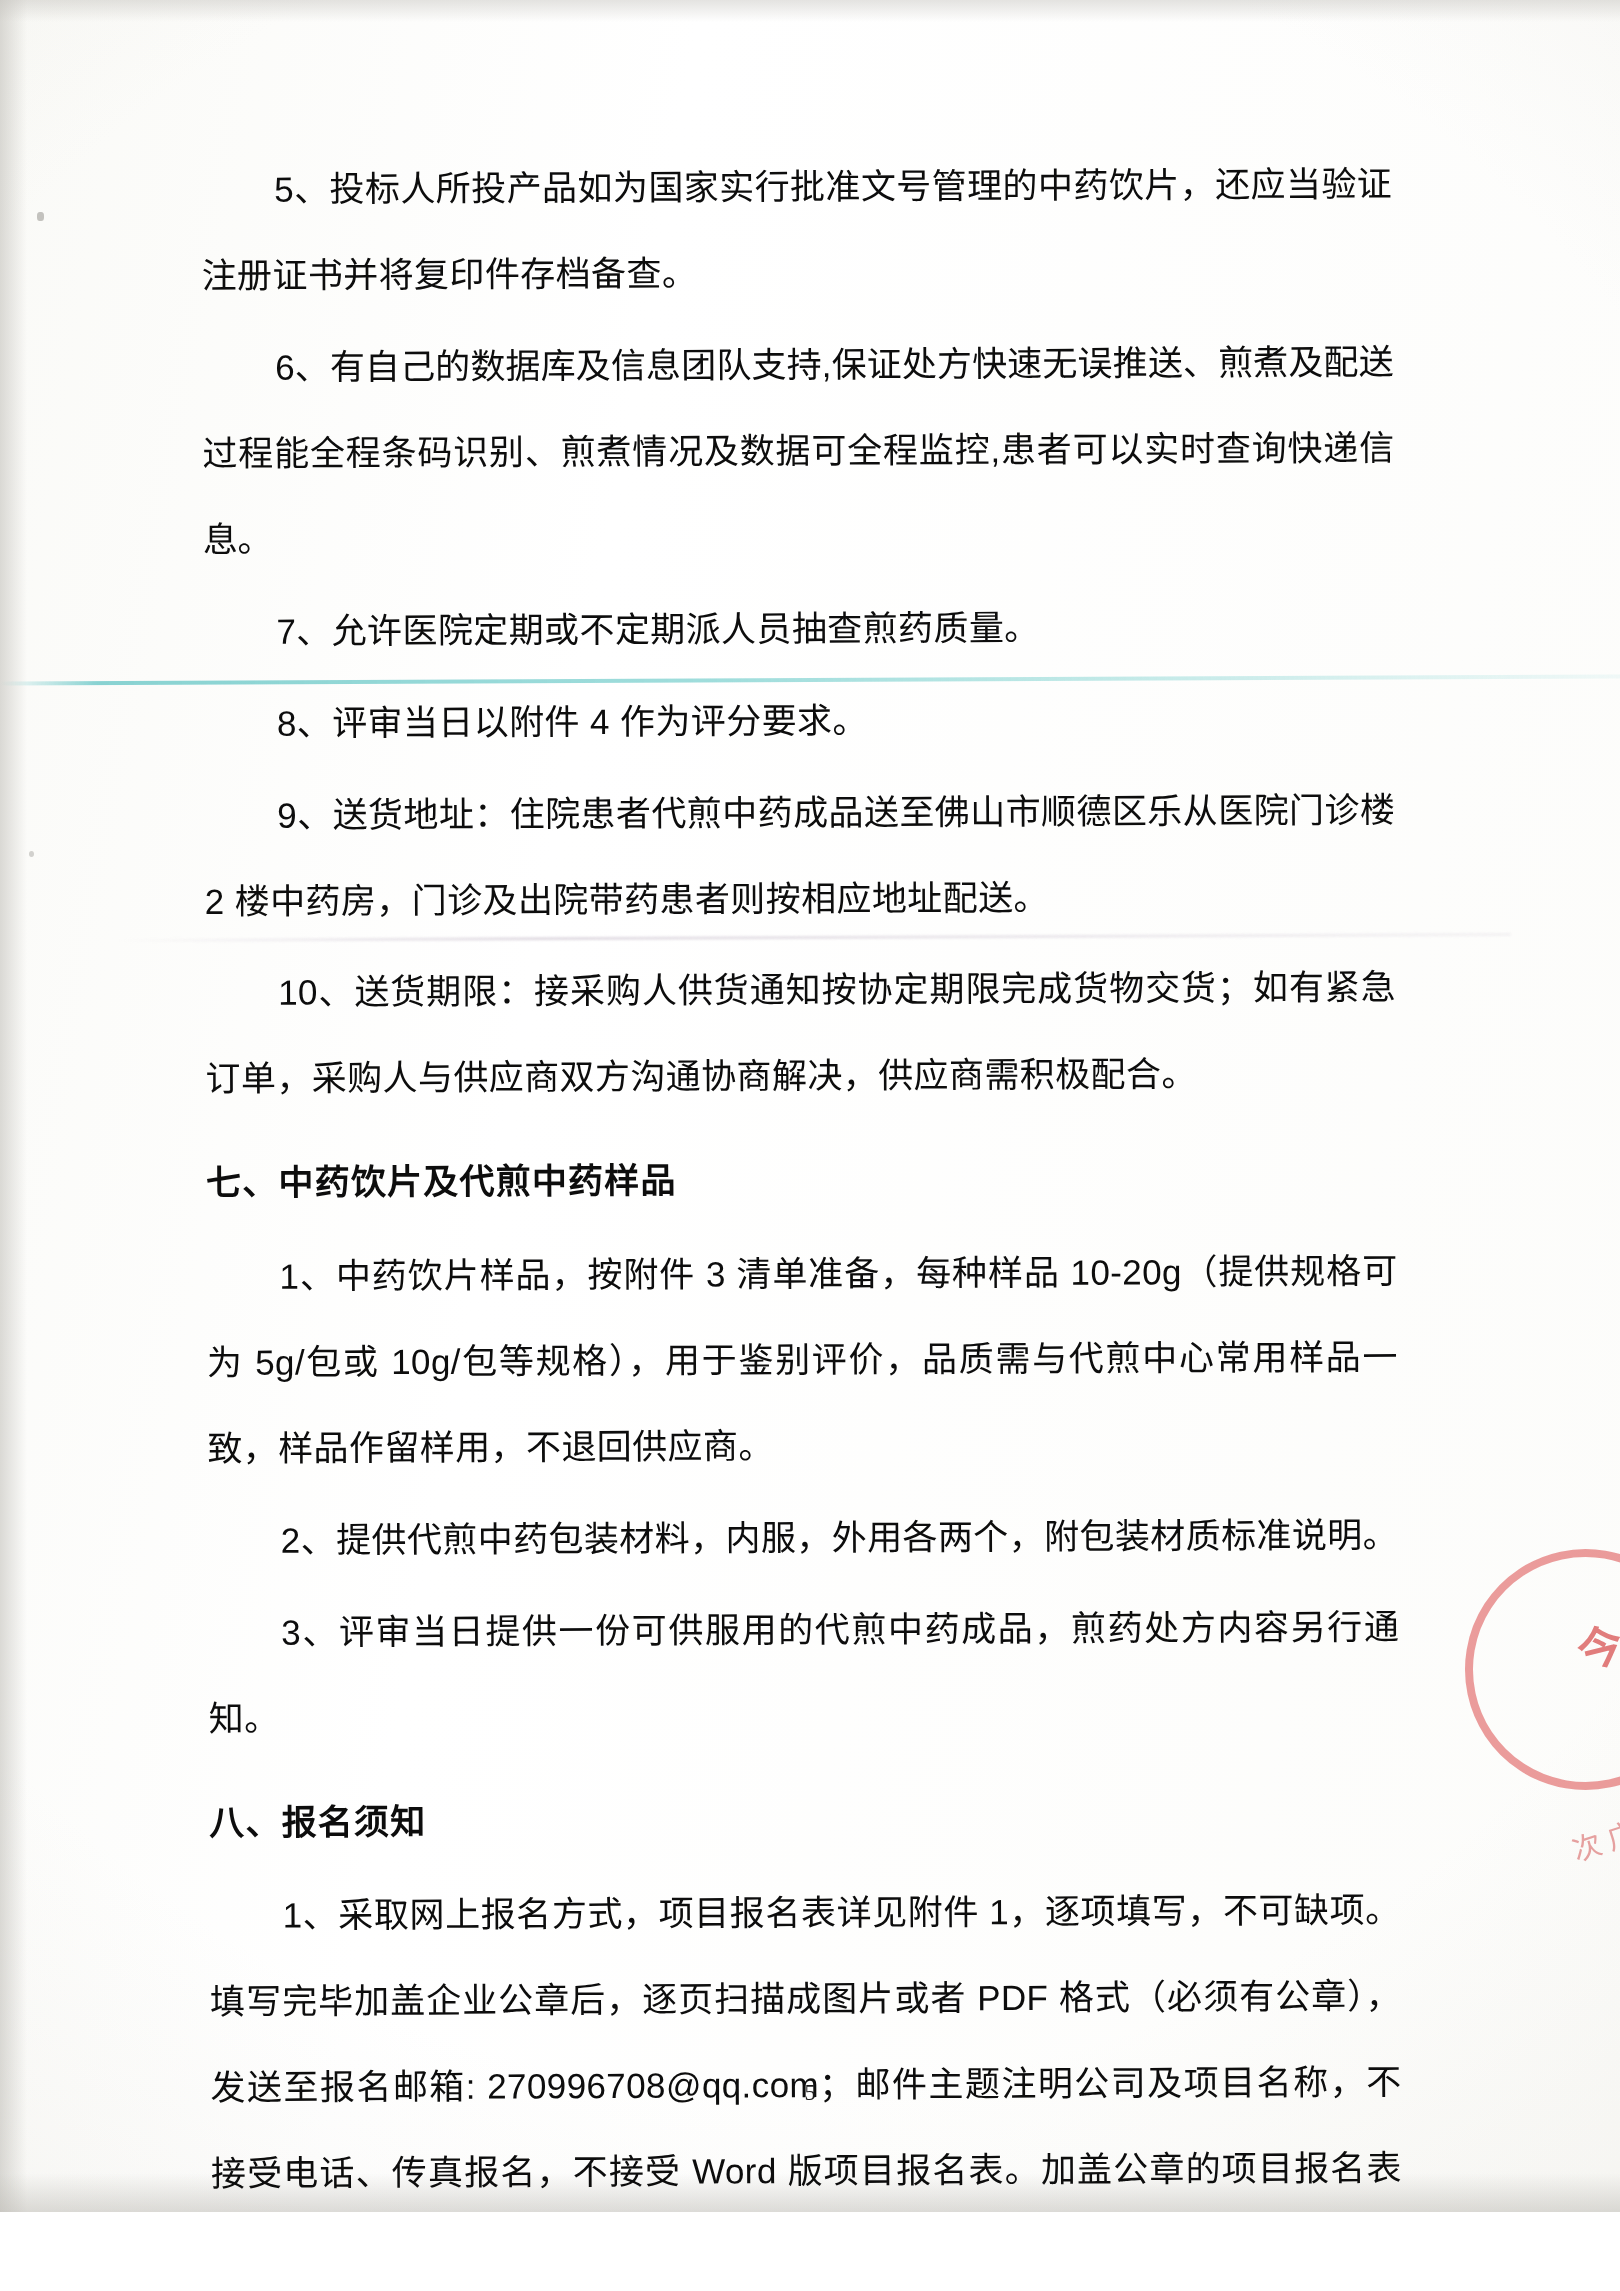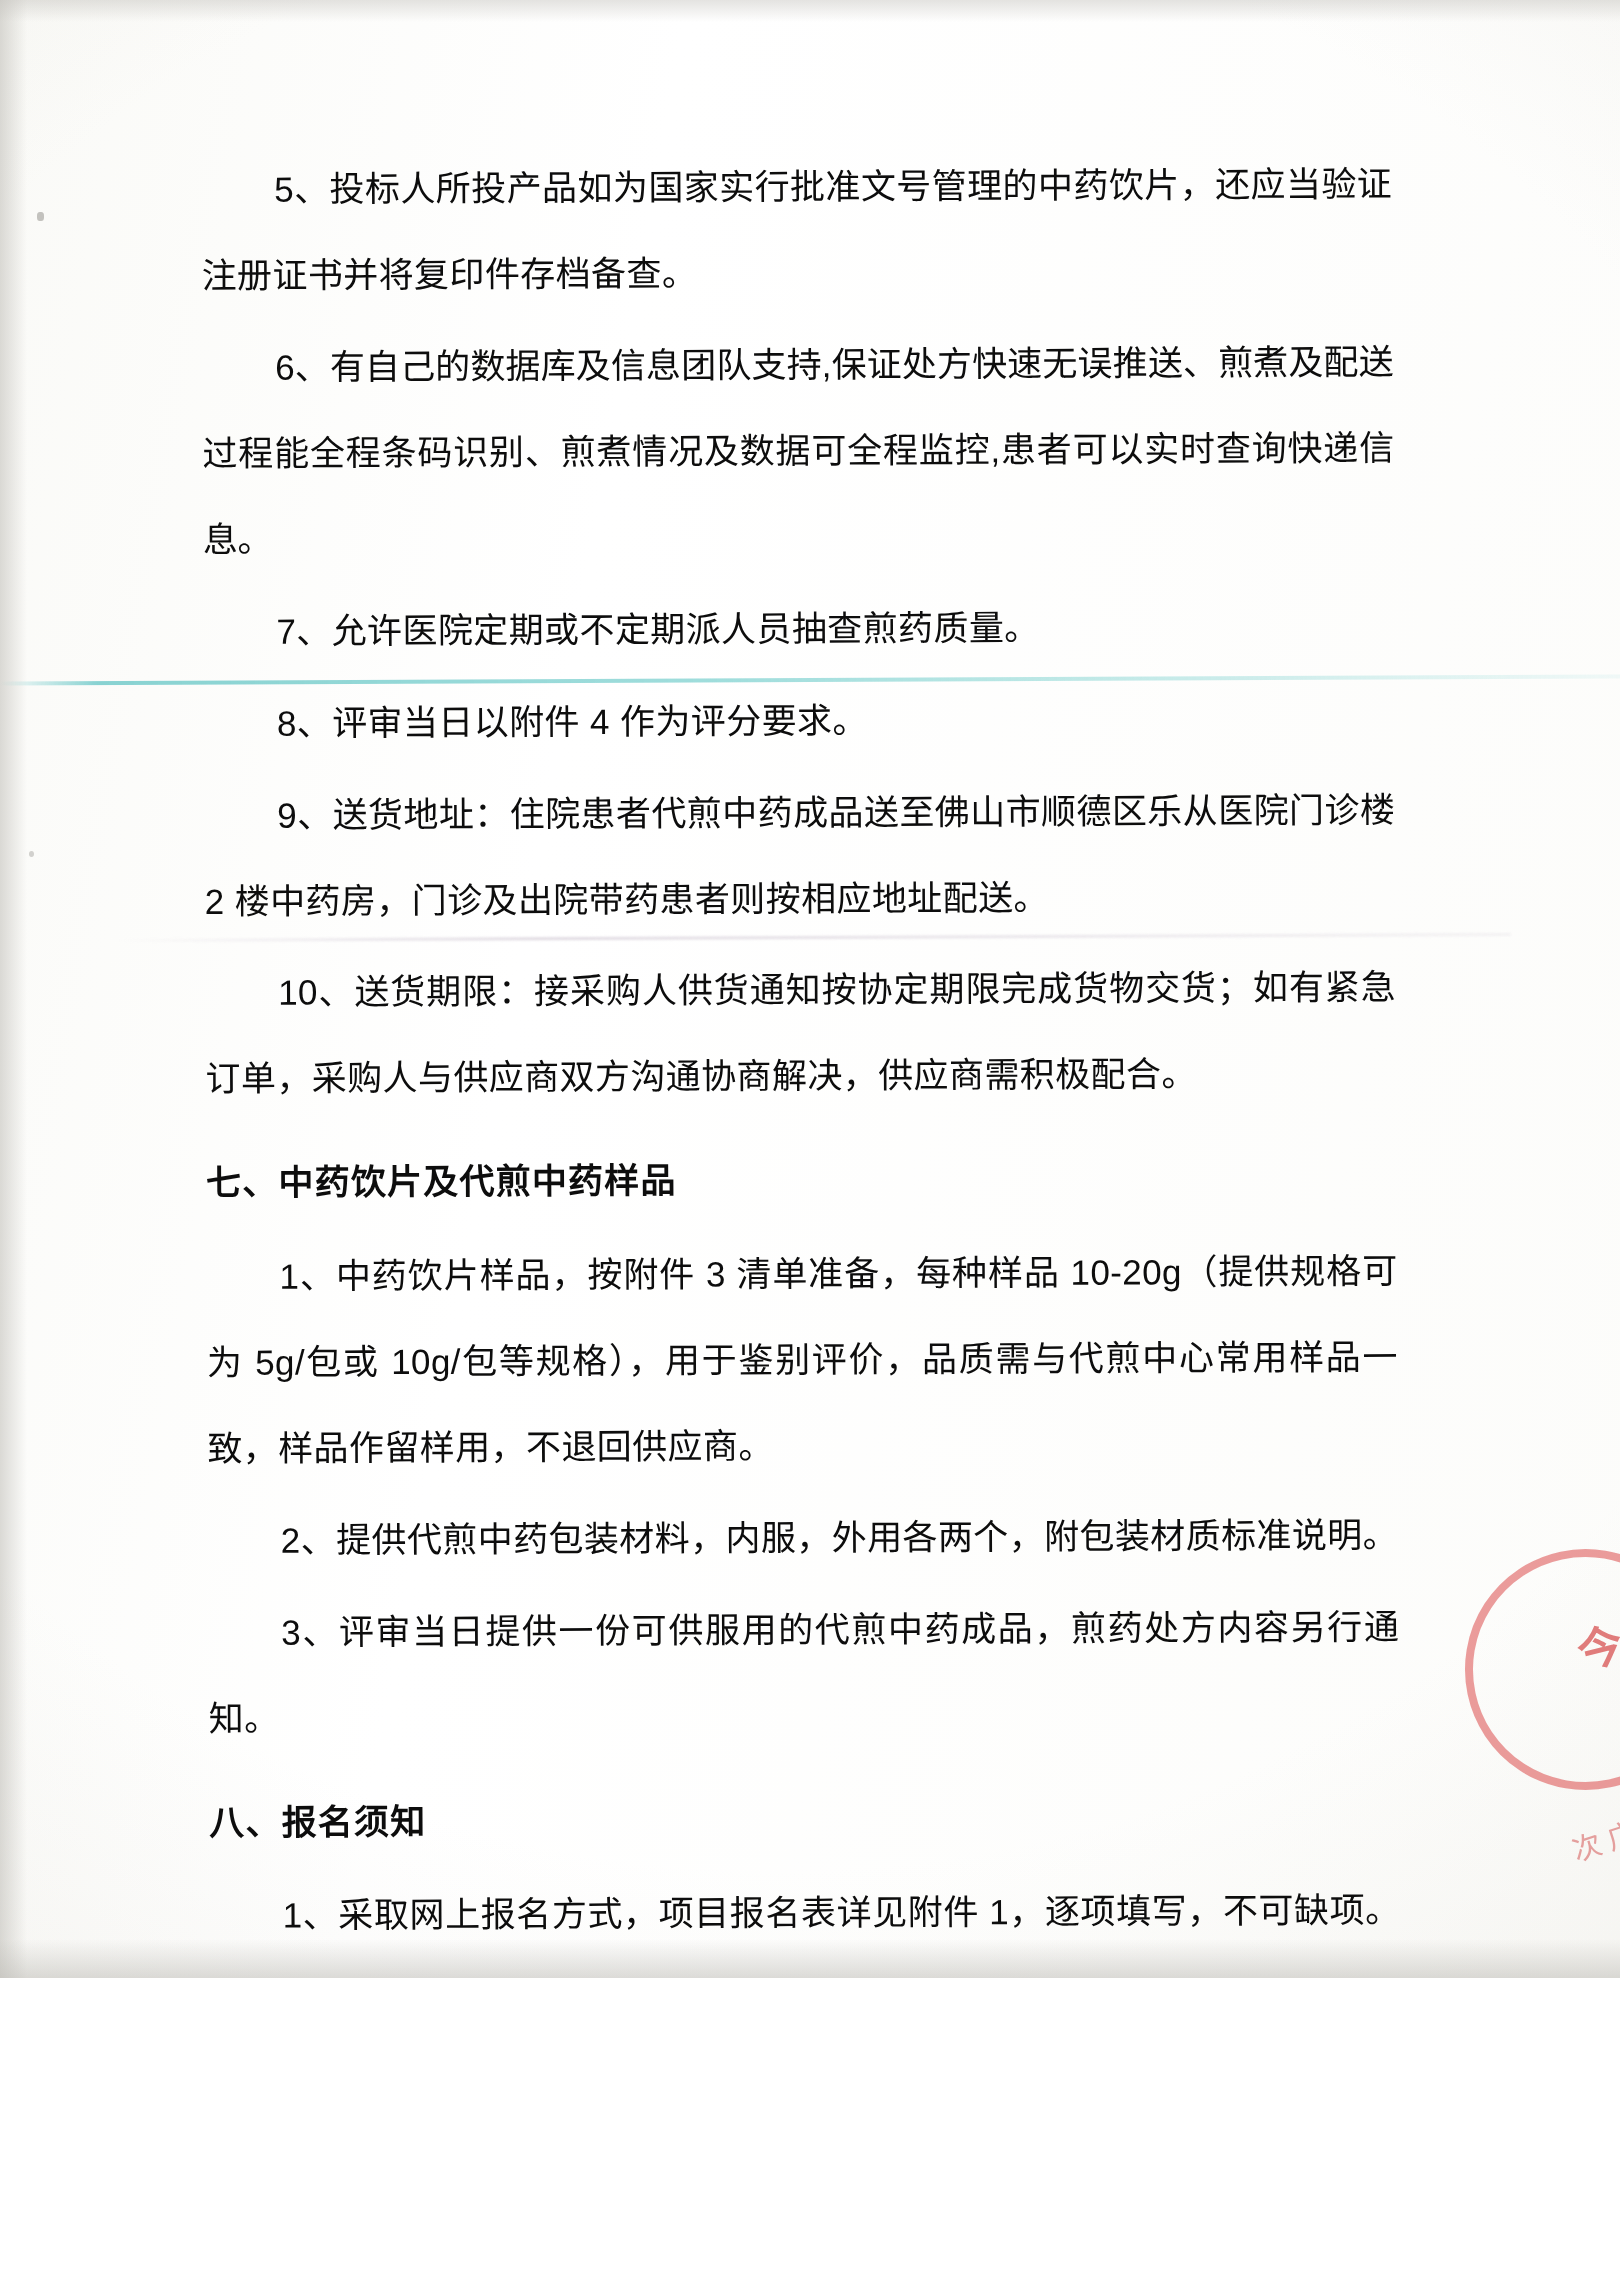--- a/index.html
+++ b/index.html
@@ -9,21 +9,21 @@
     background: #ffffff;
   }
   body {
     font-family: "Liberation Sans", "DejaVu Sans", sans-serif;
   }
 
   
   #page {
     position: relative;
     width: 1620px;
-    height: 1978px;
+    height: 2212px;
     margin: 0 auto;
     background: #fdfdfb;
     overflow: hidden;
   }
 
   
   #paper-tint {
     position: absolute;
     inset: 0;
     background:

